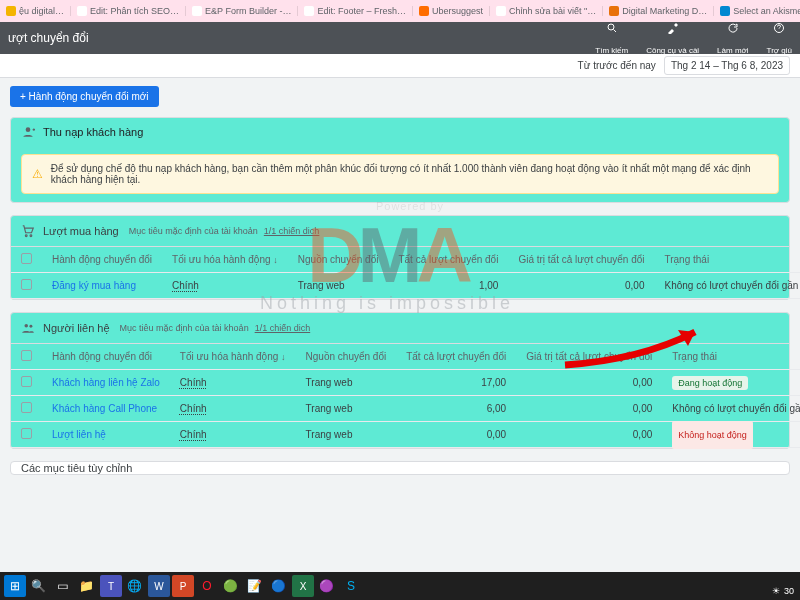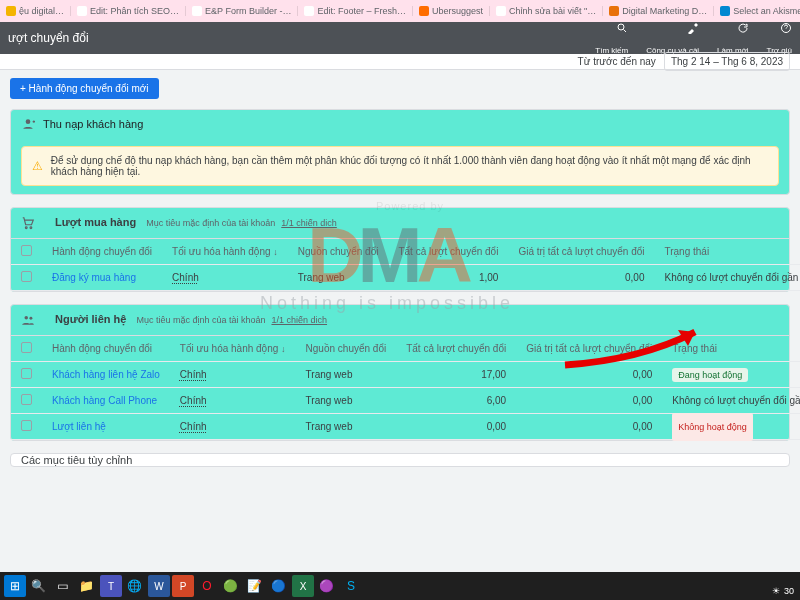--- a/index.html
+++ b/index.html
@@ -3,32 +3,32 @@
 <meta charset="utf-8">
 <style>
 *{box-sizing:border-box;margin:0;padding:0;font-family:Arial,"Helvetica Neue",sans-serif}
 body{background:#f1f3f4;font-size:11px;color:#3c4043;width:800px;height:600px;overflow:hidden;position:relative}
 .tabbar{height:22px;background:#ffe1ec;display:flex;align-items:center;font-size:9px;color:#5f6368;overflow:hidden;white-space:nowrap}
 .tabbar .t{padding:0 6px;border-right:1px solid rgba(0,0,0,.1);display:flex;align-items:center;gap:3px}
 .fav{width:10px;height:10px;border-radius:2px;display:inline-block}
 .hdr{height:32px;background:#4d5156;display:flex;align-items:center;justify-content:space-between;color:#fff;padding:0 8px}
 .hdr-title{font-size:12px}
 .hdr-right{display:flex;gap:18px;align-items:center}
-.hdr-btn{display:flex;flex-direction:column;align-items:flex-end;font-size:8px;gap:12px}
+.hdr-btn{display:flex;flex-direction:column;align-items:center;font-size:8px;gap:12px}
 .hdr-ico{width:12px;height:12px}
-.datebar{height:16px;background:#fff;border-bottom:1px solid #dadce0;display:flex;align-items:center;justify-content:flex-end;padding:6px 10px;font-size:10px;gap:8px}
+.datebar{height:24px;background:#fff;border-bottom:1px solid #dadce0;display:flex;align-items:center;justify-content:flex-end;padding:6px 10px;font-size:10px;gap:8px}
 .date-pill{border:1px solid #dadce0;border-radius:3px;padding:3px 6px}
 .content{padding:8px 10px 0 10px}
 .newbtn{background:#1a73e8;color:#fff;border:none;border-radius:3px;padding:5px 10px;font-size:10px;cursor:pointer;margin-bottom:10px}
 .card{background:#5eead4;border:1px solid #dadce0;border-radius:4px;margin-bottom:12px}
 .card-hd{padding:7px 10px;display:flex;align-items:center;gap:8px;font-size:11px;color:#202124}
 .alert{background:#fef7e0;border:1px solid #fce293;border-radius:4px;margin:8px 10px;padding:8px 10px;display:flex;align-items:center;gap:8px;font-size:10px;color:#3c4043}
 .tri{color:#f9ab00;font-size:12px}
 .sect-hd{padding:8px 10px;display:flex;align-items:center;gap:10px;border-bottom:1px solid #dadce0}
-.sect-t{display:flex;align-items:flex-start;gap:20px;font-weight:700}
+.sect-t{display:flex;align-items:center;gap:8px;font-weight:400}
 .sect-meta{font-size:9px;color:#5f6368}
 .sect-meta .u{text-decoration:underline;margin-left:6px}
 table{width:100%;border-collapse:collapse;font-size:10px}
 th,td{text-align:left;padding:6px 10px;border-bottom:1px solid #e8eaed;white-space:nowrap}
 th{color:#5f6368;font-weight:400}
 th.r,td.r{text-align:right}
 .cb{width:11px;height:11px;border:1px solid #9aa0a6;border-radius:2px;display:inline-block}
 .lnk{color:#1a73e8}
 .dot{text-decoration-style:dotted;text-decoration-line:underline;text-underline-offset:2px}
 .badge-g{background:#e6f4ea;color:#137333;padding:2px 6px;border-radius:3px;font-size:9px}

